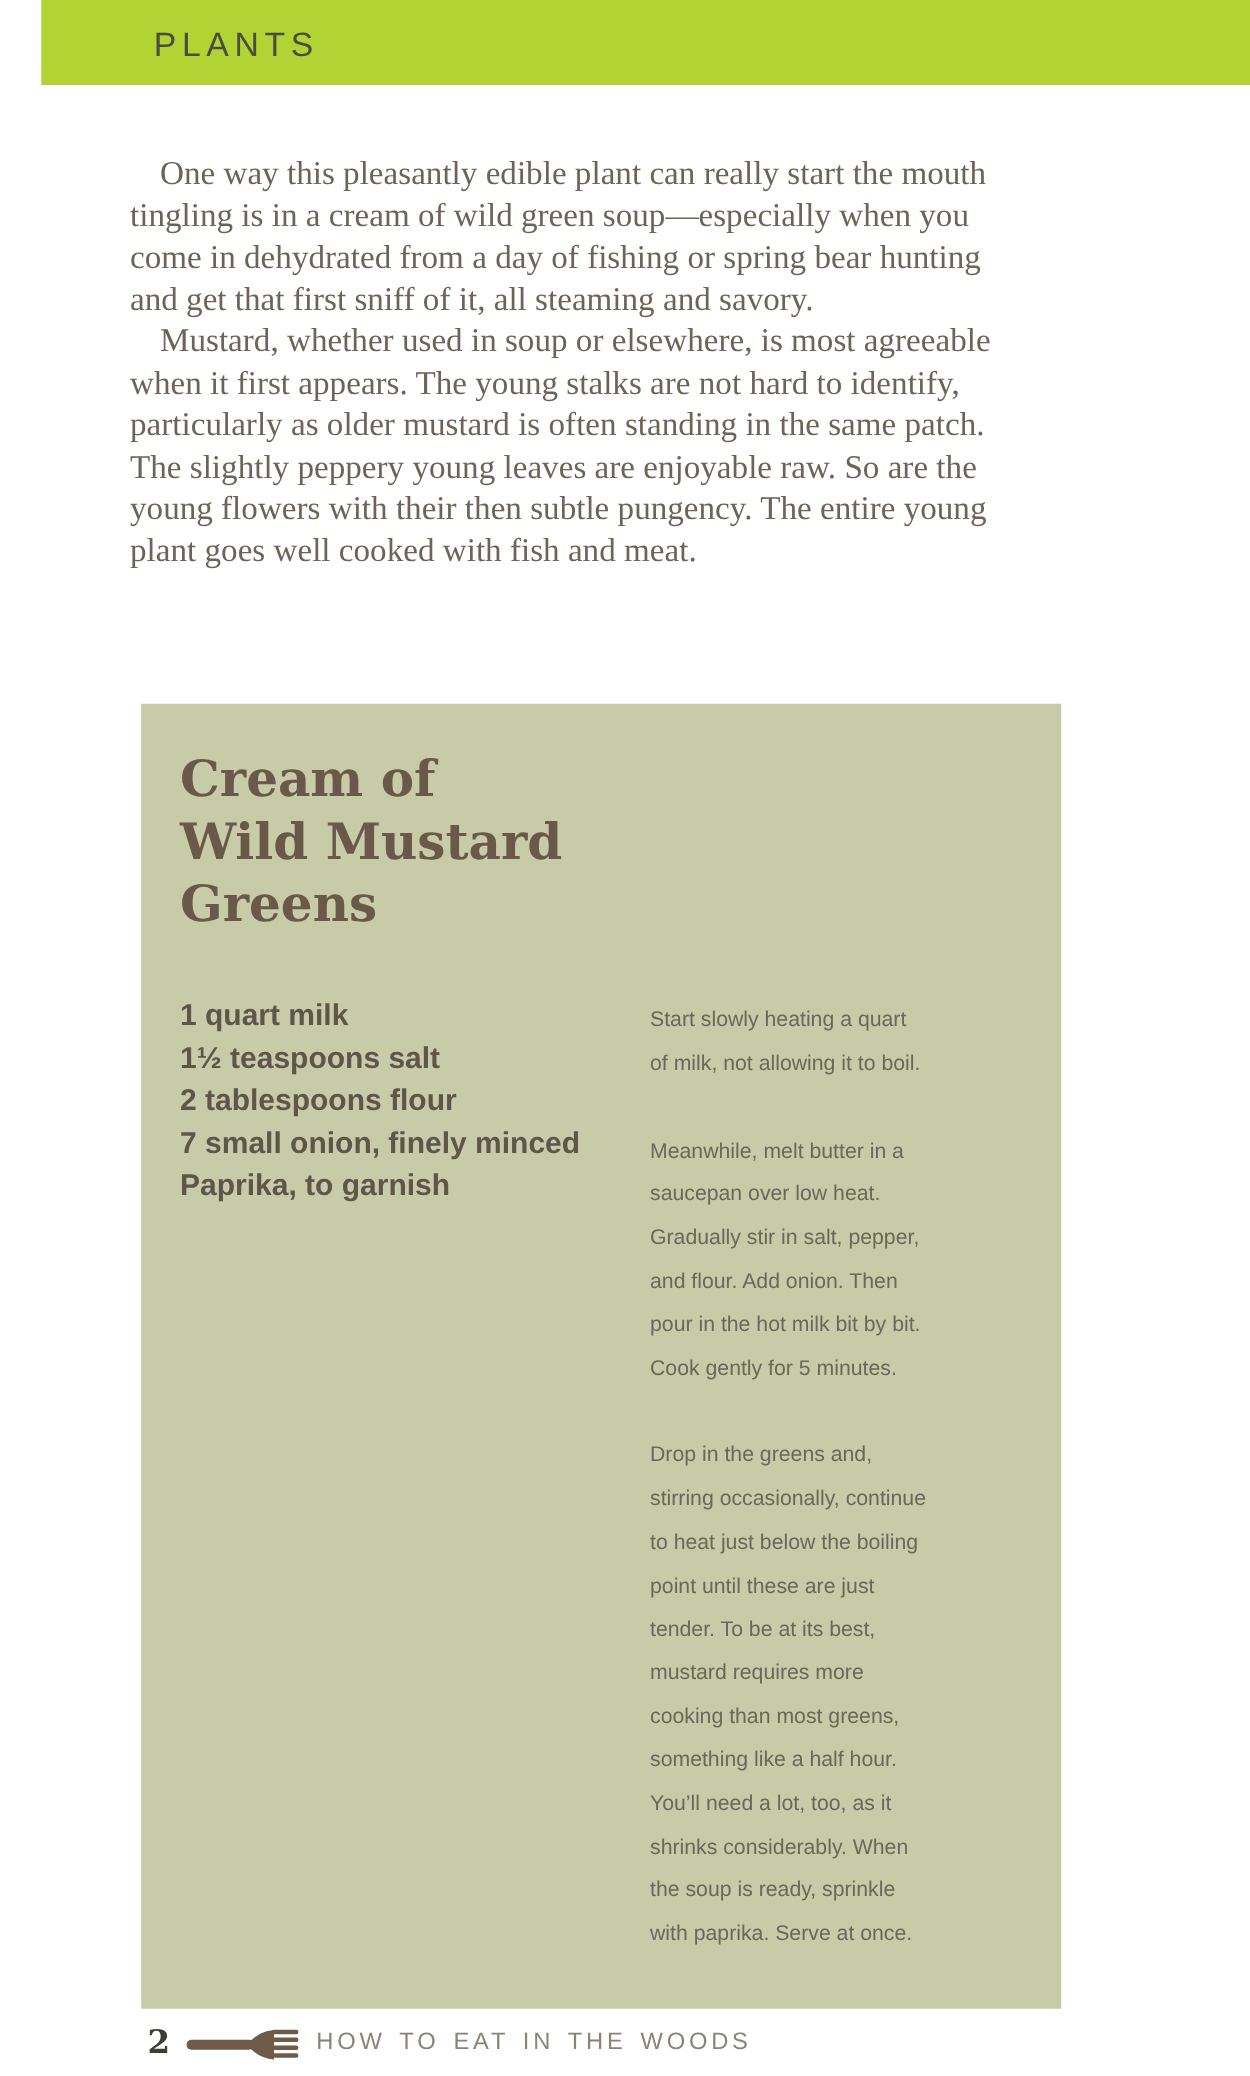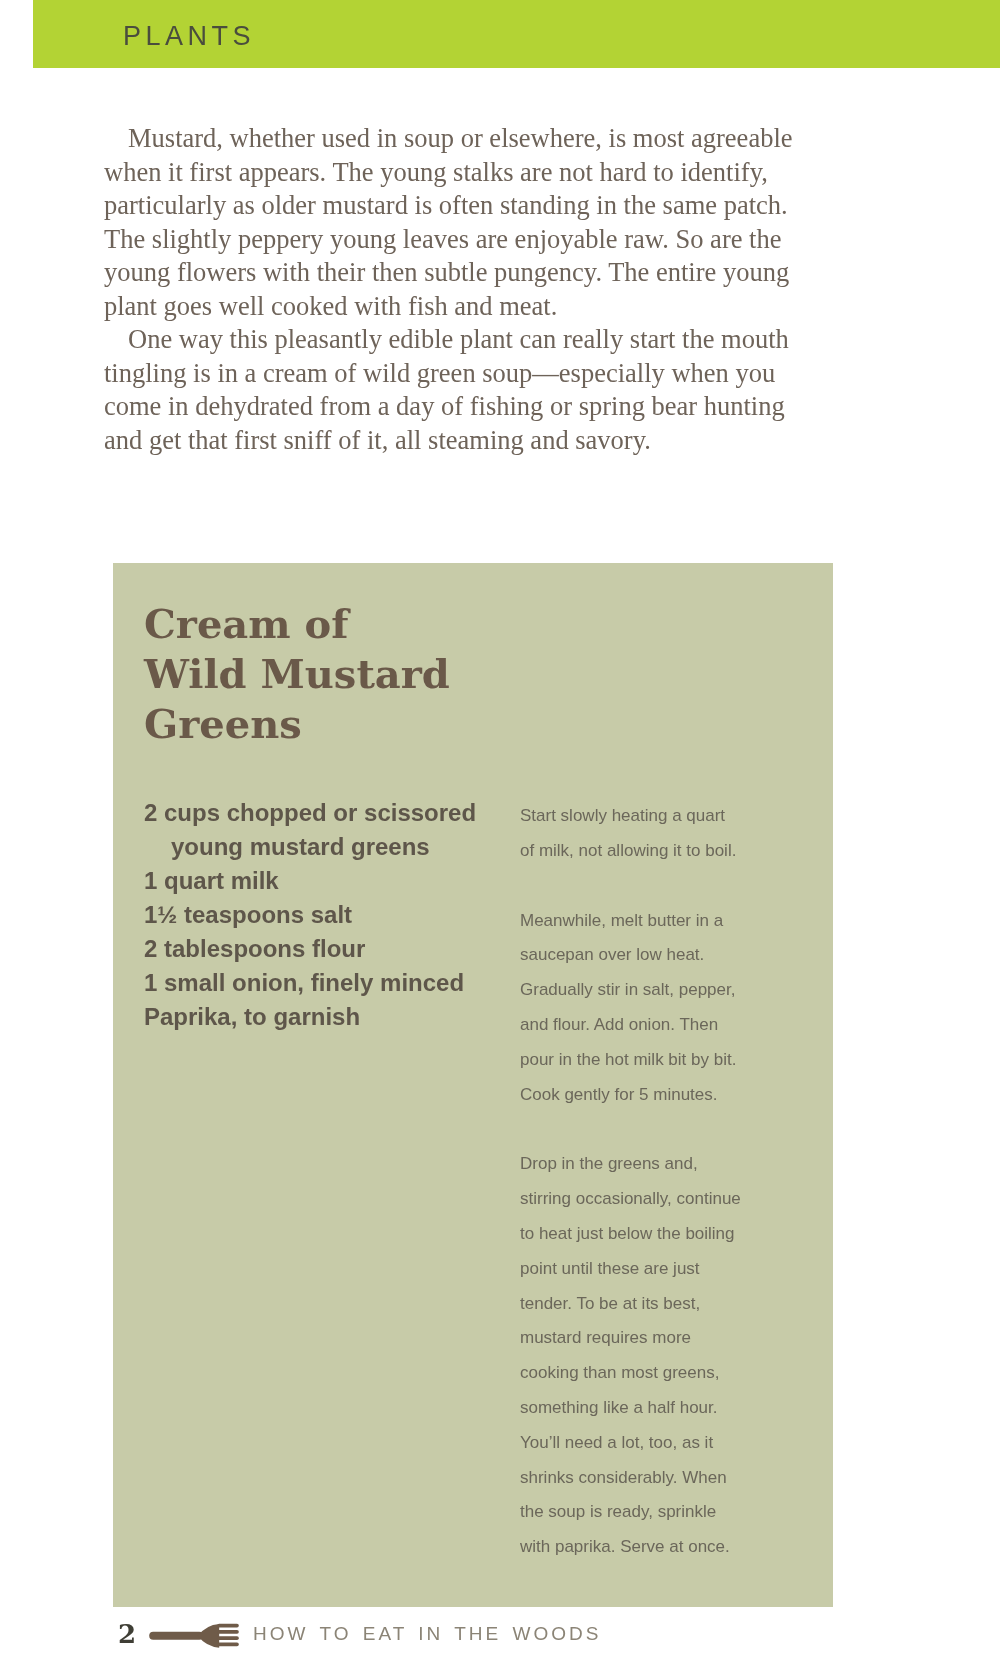--- a/index.html
+++ b/index.html
@@ -35,20 +35,21 @@
     position:absolute;left:104px;top:122px;width:800px;
     font-family:"Liberation Serif",serif;
     font-size:26.5px;line-height:33.5px;
     color:var(--body_text);
     white-space:nowrap;
   }
   .body-text p{margin:0;text-indent:24px;}
   .card{
     position:absolute;left:113px;top:563px;width:720px;height:1044px;
     background:var(--card_bg);
+    padding-left:16px;
   }
   .card-title{
     position:absolute;left:31px;top:36px;
     font-family:"DejaVu Serif",serif;font-weight:700;
     font-size:40px;line-height:50px;
     color:var(--title_text);
     white-space:nowrap;
   }
   .ingredients{
     position:absolute;left:31px;top:233px;width:360px;
@@ -83,33 +84,32 @@
 </head>
 <body>
 
 <div class="page">
 
   <div class="header">
     <div class="header-label">PLANTS</div>
   </div>
 
   <div class="body-text">
+    <p>One way this pleasantly edible plant can really start the mouth<br>tingling is in a cream of wild green soup—especially when you<br>come in dehydrated from a day of fishing or spring bear hunting<br>and get that first sniff of it, all steaming and savory.</p>
     <p>Mustard, whether used in soup or elsewhere, is most agreeable<br>when it first appears. The young stalks are not hard to identify,<br>particularly as older mustard is often standing in the same patch.<br>The slightly peppery young leaves are enjoyable raw. So are the<br>young flowers with their then subtle pungency. The entire young<br>plant goes well cooked with fish and meat.</p>
-    <p>One way this pleasantly edible plant can really start the mouth<br>tingling is in a cream of wild green soup—especially when you<br>come in dehydrated from a day of fishing or spring bear hunting<br>and get that first sniff of it, all steaming and savory.</p>
   </div>
 
   <div class="card">
     <div class="card-title">Cream of<br>Wild Mustard<br>Greens</div>
 
     <div class="ingredients">
-      <p class="ingredient">2 cups chopped or scissored<br>young mustard greens</p>
       <p class="ingredient">1 quart milk</p>
       <p class="ingredient">1½ teaspoons salt</p>
       <p class="ingredient">2 tablespoons flour</p>
-      <p class="ingredient">1 small onion, finely minced</p>
+      <p class="ingredient">7 small onion, finely minced</p>
       <p class="ingredient">Paprika, to garnish</p>
     </div>
 
     <div class="steps">
       <p class="step">Start slowly heating a quart<br>of milk, not allowing it to boil.</p>
       <p class="step">Meanwhile, melt butter in a<br>saucepan over low heat.<br>Gradually stir in salt, pepper,<br>and flour. Add onion. Then<br>pour in the hot milk bit by bit.<br>Cook gently for 5 minutes.</p>
       <p class="step">Drop in the greens and,<br>stirring occasionally, continue<br>to heat just below the boiling<br>point until these are just<br>tender. To be at its best,<br>mustard requires more<br>cooking than most greens,<br>something like a half hour.<br>You’ll need a lot, too, as it<br>shrinks considerably. When<br>the soup is ready, sprinkle<br>with paprika. Serve at once.</p>
     </div>
   </div>
 

